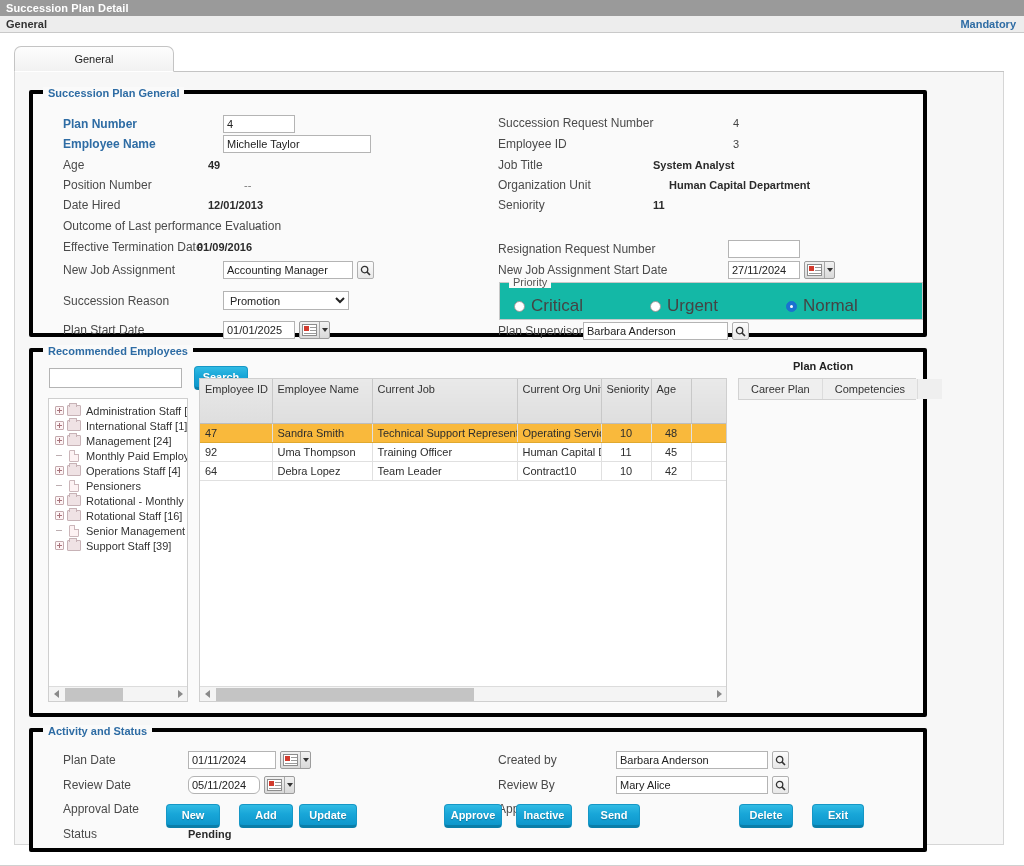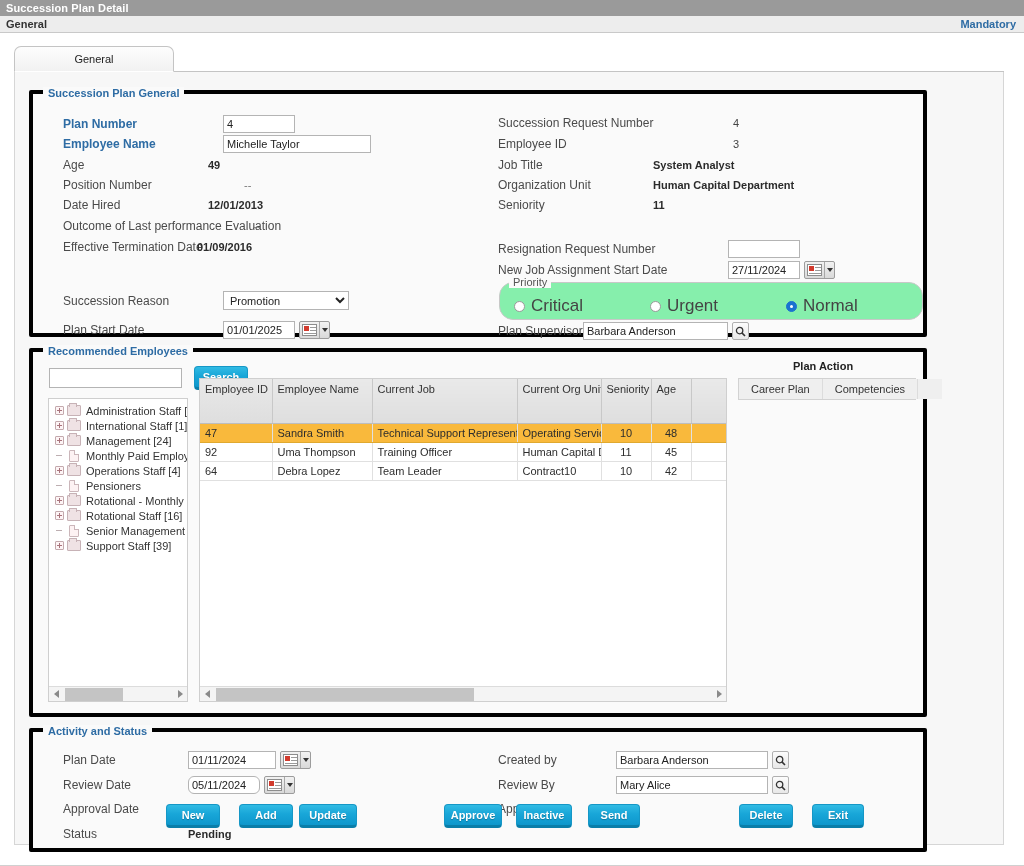--- a/index.html
+++ b/index.html
@@ -171,22 +171,22 @@
     width: 0; height: 0;
     border-left: 3px solid transparent;
     border-right: 3px solid transparent;
     border-top: 4px solid #333;
   }
 
   
   .prio {
     position: absolute;
     border: 1px solid #c8c8c8;
-    background: #86efac;
-    border-radius: 14px;
+    background: #14b8a6;
+    border-radius: 0;
   }
   .prio > .legend {
     position: absolute; top: -7px; left: 9px;
     background: #fafafa; padding: 0 4px;
     font-size: 11px; color: #555;
   }
   .radio-wrap { position: absolute; display: flex; align-items: center; cursor: pointer; }
   .radio {
     width: 11px; height: 11px; border-radius: 50%;
     border: 1px solid #9a9a9a; background: #fff;
@@ -402,20 +402,30 @@
     <div class="row" style="left:30px; top:125px;">
       <span class="lbl" style="width:190px;">Outcome of Last performance Evaluation</span>
       <span class="val dash">--</span>
     </div>
 
     <div class="row" style="left:30px; top:146px;">
       <span class="lbl" style="width:134px;">Effective Termination Date</span>
       <span class="val">01/09/2016</span>
     </div>
 
+    <div class="row" style="left:30px; top:167px;">
+      <span class="lbl" style="width:160px;">New Job Assignment</span>
+      <input class="txt" style="width: 130px;" value="Accounting Manager">
+      <span class="mag">
+        <svg width="11" height="11" viewBox="0 0 11 11">
+            <circle cx="4.6" cy="4.6" r="3.2" fill="none" stroke="#333" stroke-width="1.3"></circle>
+            <line x1="6.9" y1="6.9" x2="10" y2="10" stroke="#333" stroke-width="1.6"></line>
+          </svg>
+      </span>
+    </div>
 
     <div class="row" style="left:30px; top:197px;">
       <span class="lbl" style="width:160px;">Succession Reason</span>
       <select class="sel" style="width:126px;">
         <option>Promotion</option>
       </select>
     </div>
 
     <div class="row" style="left:30px; top:227px;">
       <span class="lbl" style="width:160px;">Plan Start Date</span>
@@ -436,21 +446,21 @@
     <div class="row" style="left:465px; top:43px;">
       <span class="lbl" style="width:235px;">Employee ID</span>
       <span class="val thin">3</span>
     </div>
 
     <div class="row" style="left:465px; top:64px;">
       <span class="lbl" style="width:155px;">Job Title</span>
       <span class="val">System Analyst</span>
     </div>
 
-    <div class="row" style="left:465px; top:84px;">
+    <div class="row" style="left:465px; top:84px;gap:16px;">
       <span class="lbl" style="width:155px;">Organization Unit</span>
       <span class="val">Human Capital Department</span>
     </div>
 
     <div class="row" style="left:465px; top:104px;">
       <span class="lbl" style="width:155px;">Seniority</span>
       <span class="val">11</span>
     </div>
 
     <div class="row" style="left:465px; top:146px;">

